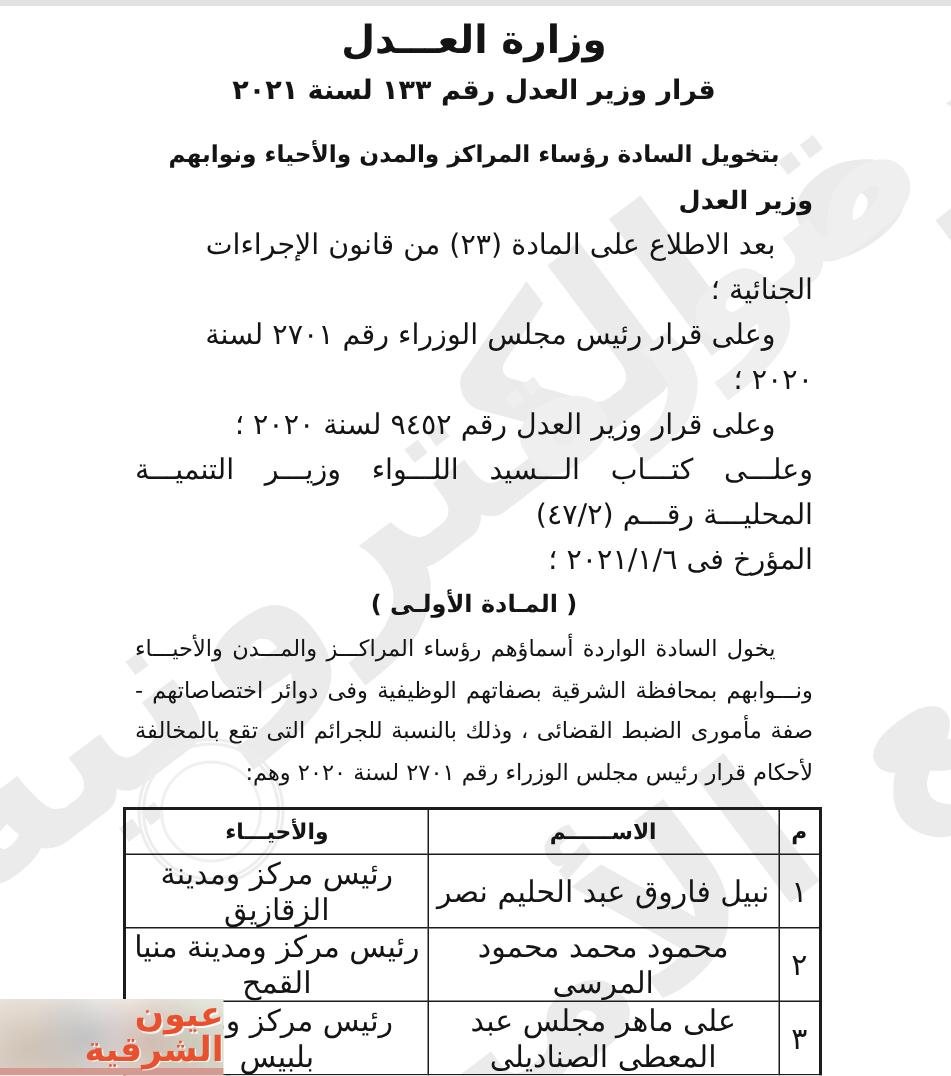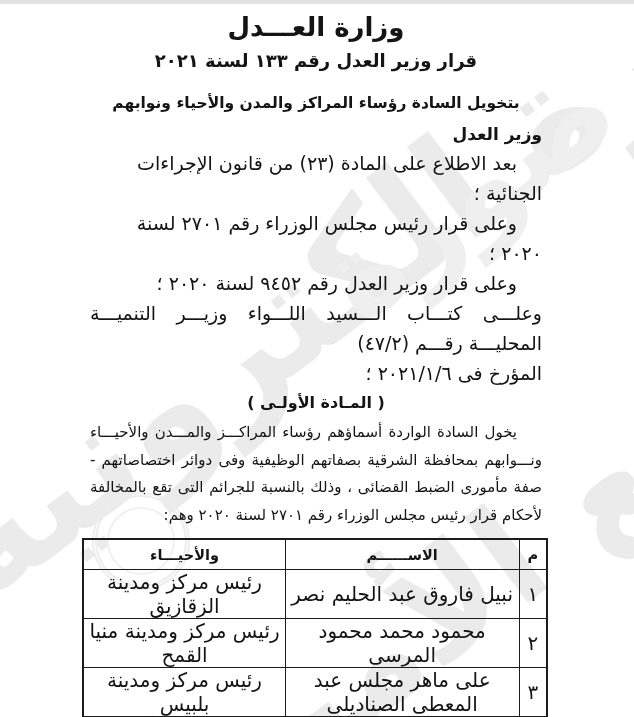--- a/index.html
+++ b/index.html
@@ -124,13 +124,16 @@
         </tr>
         <tr>
           <td>٤</td>
           <td>محمد أحمد محمود محمد</td>
           <td>رئيس حى أول الزقازيق</td>
         </tr>
       </tbody>
     </table>
   </div>
 
+  <div class="press-logo">
+    <span class="press-logo-text">عيون الشرقية</span>
+  </div>
 </div>
 
 </body></html>

